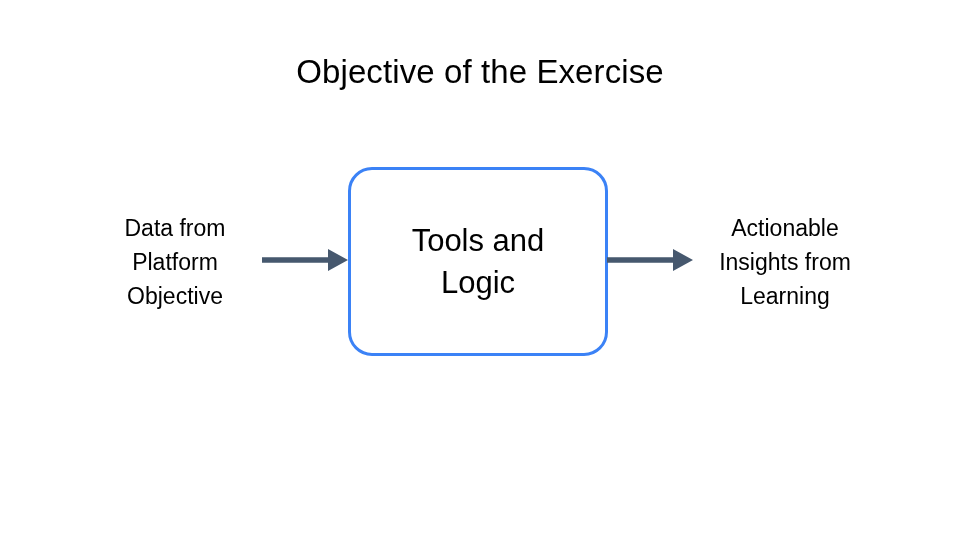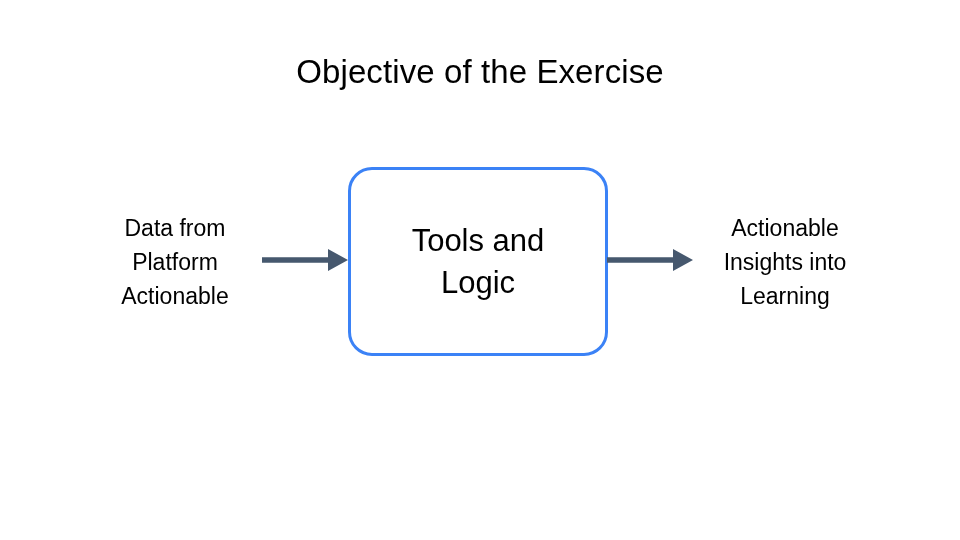--- a/index.html
+++ b/index.html
@@ -102,32 +102,32 @@
 </style>
 </head>
 <body>
 
 <div id="slide">
 
   <div id="slide-title">Objective of the Exercise</div>
 
   <div id="input-label" class="side-label">Data from
 Platform
-Actionable</div>
+Objective</div>
 
   <svg id="input-arrow" class="arrow-svg" width="92" height="28" viewBox="0 0 92 28">
     <path d="M 4 11.2 L 70 11.2 L 70 3 L 90 14 L 70 25 L 70 16.8 L 4 16.8 Z" fill="#46586e"></path>
   </svg>
 
   <div id="process-box">
     <div id="process-box-label">Tools and
 Logic</div>
   </div>
 
   <svg id="output-arrow" class="arrow-svg" width="92" height="28" viewBox="0 0 92 28">
     <path d="M 4 11.2 L 70 11.2 L 70 3 L 90 14 L 70 25 L 70 16.8 L 4 16.8 Z" fill="#46586e"></path>
   </svg>
 
   <div id="output-label" class="side-label">Actionable
-Insights into
+Insights from
 Learning</div>
 
 </div>
 
 </body></html>

